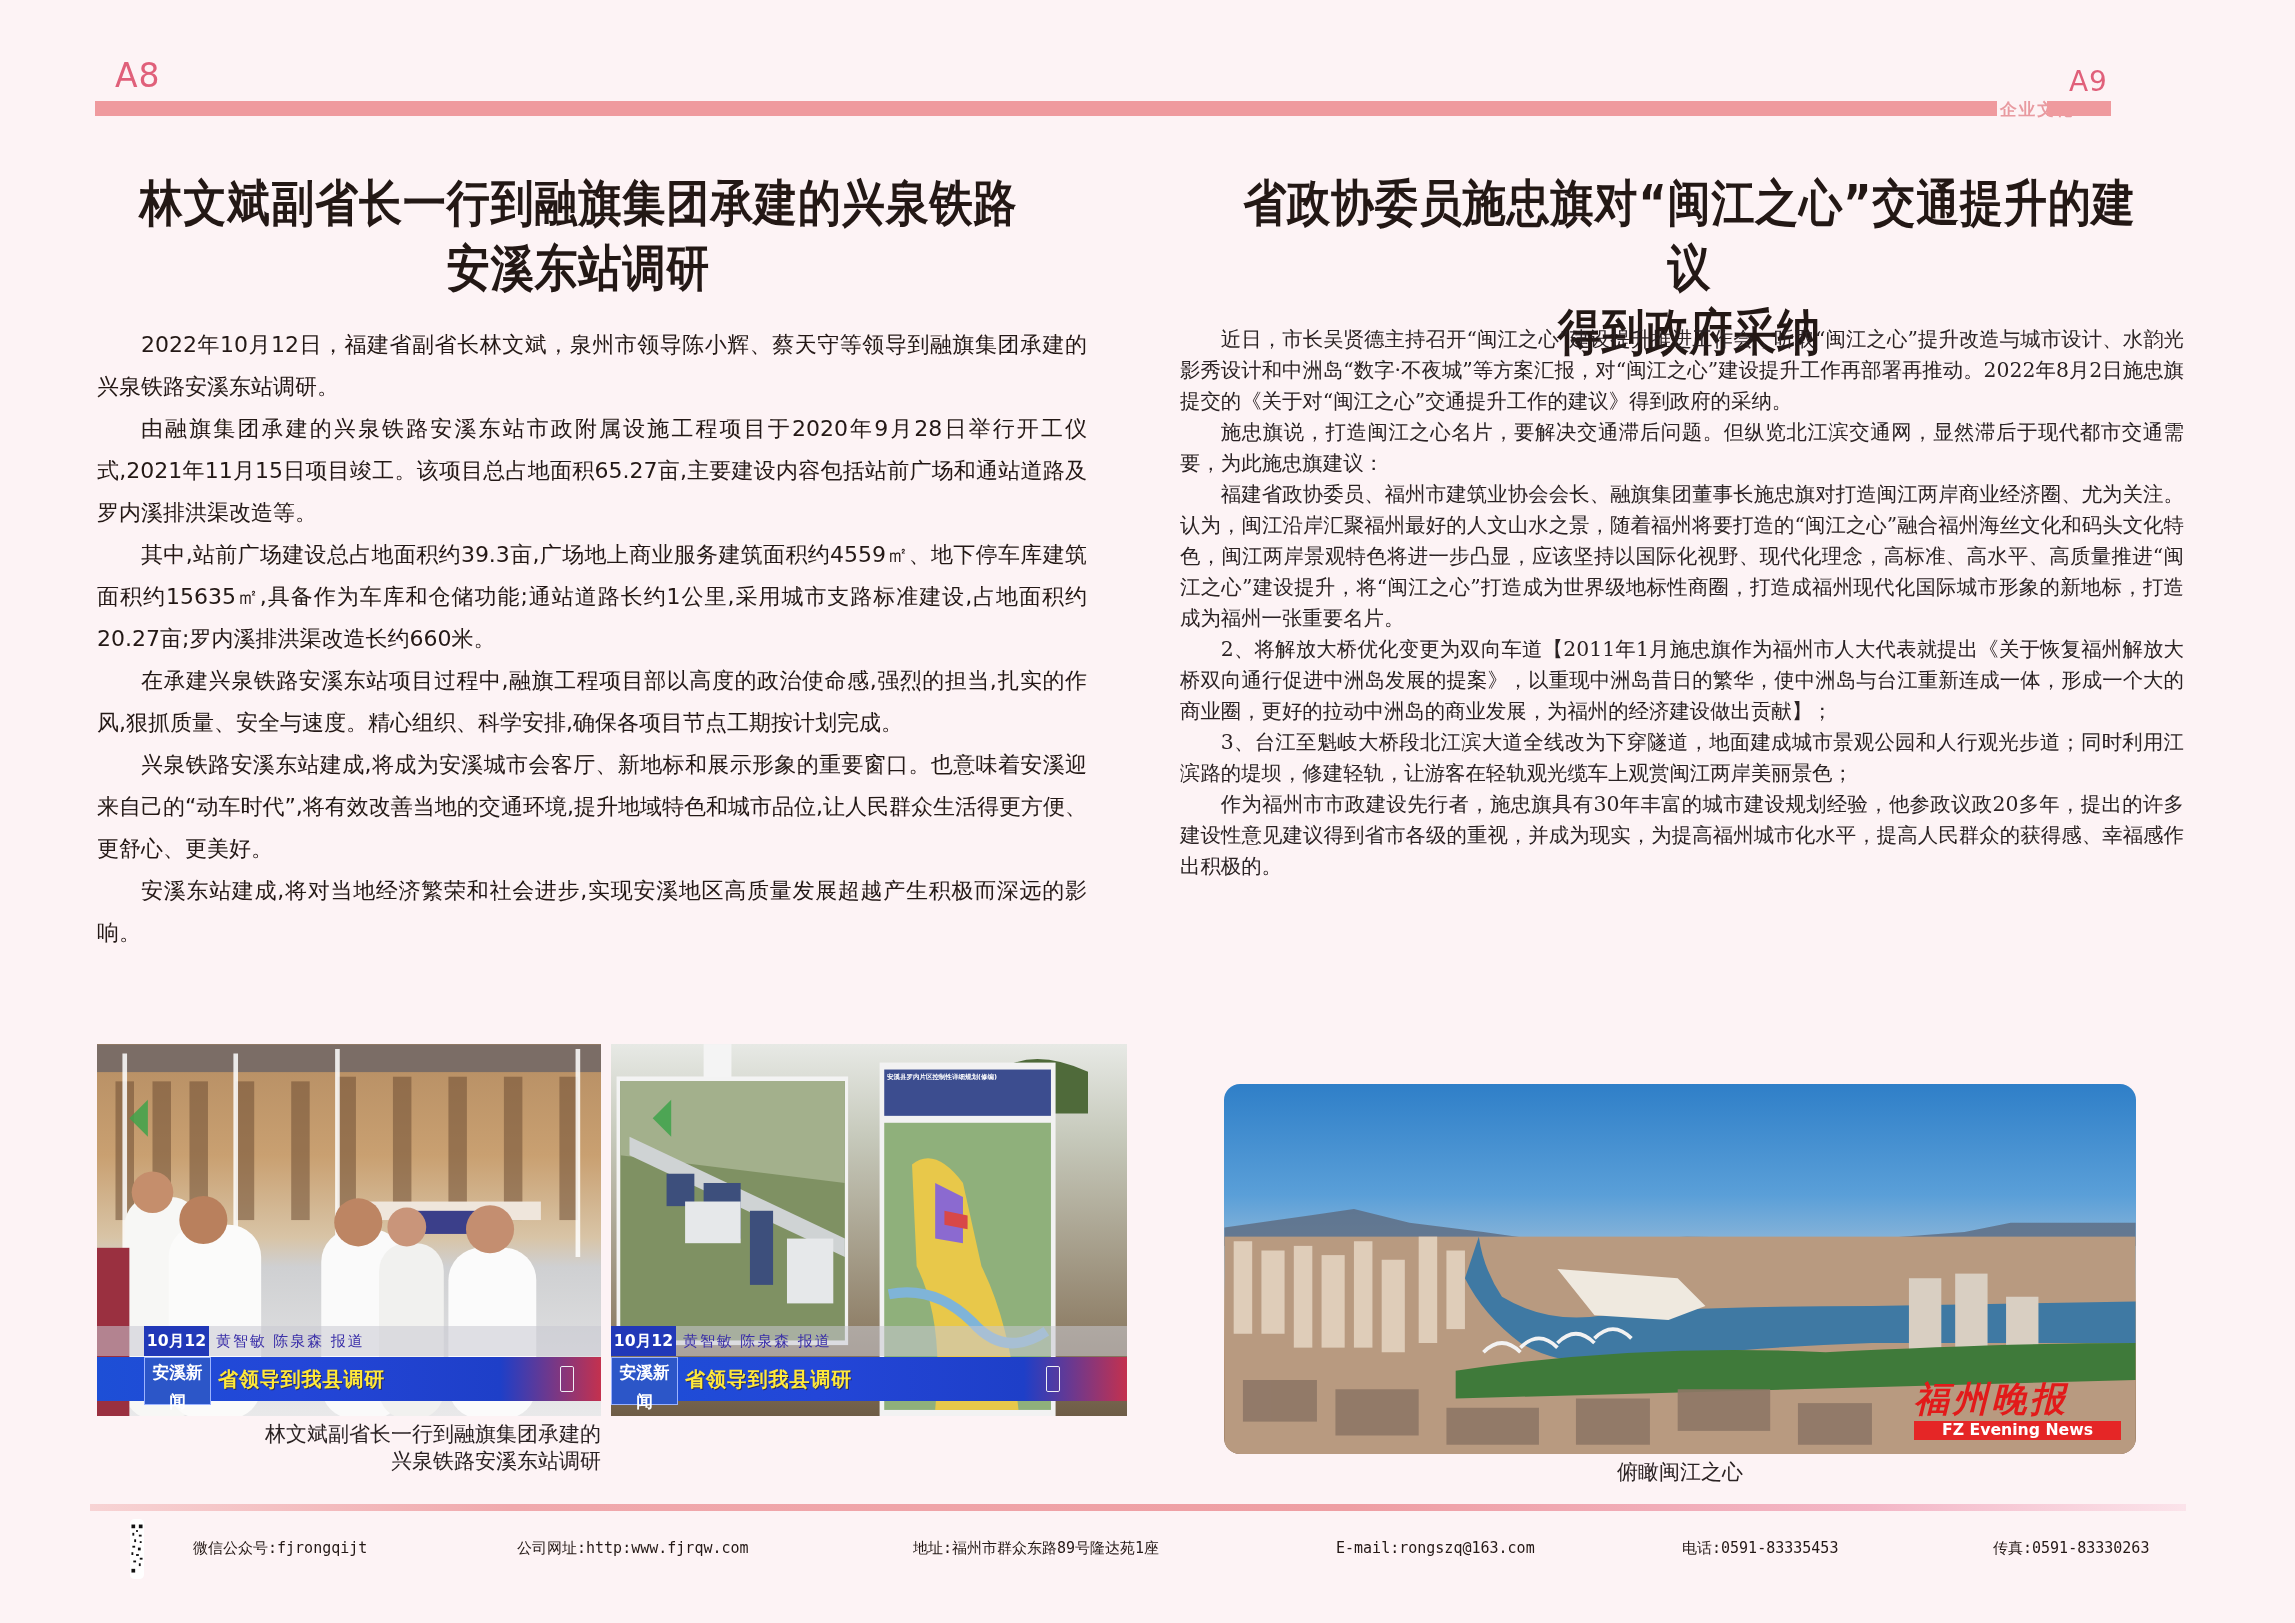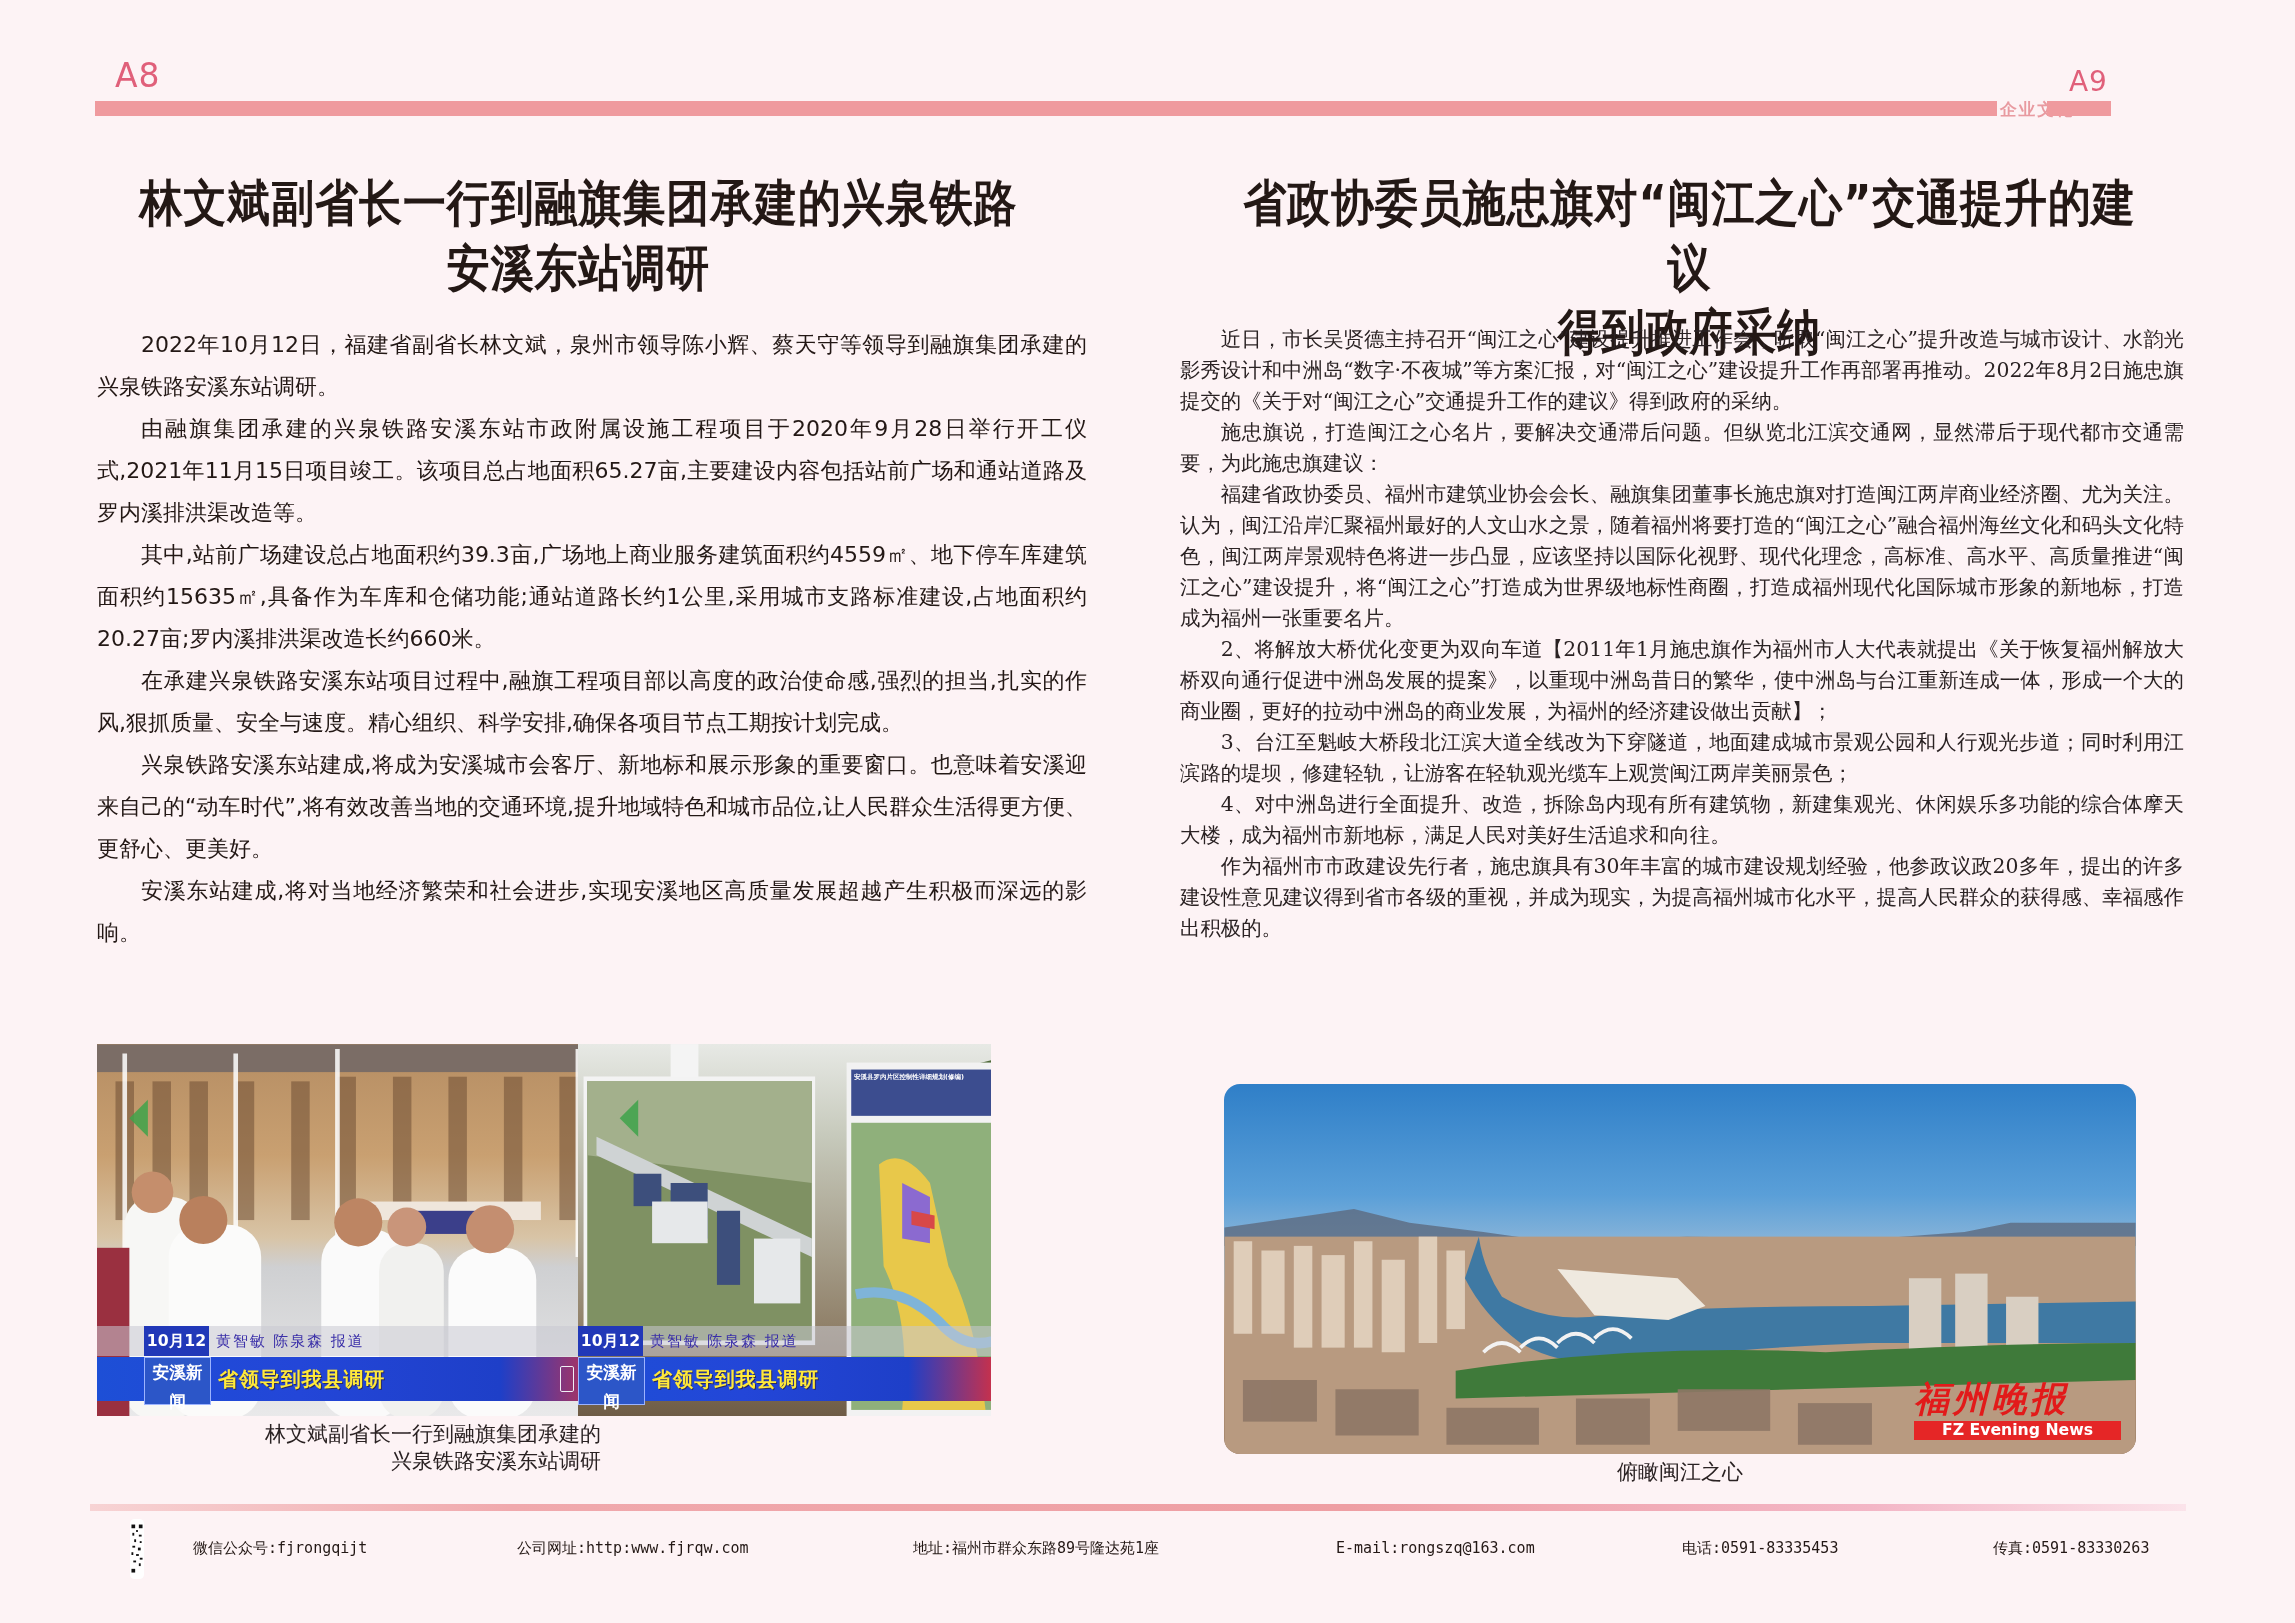--- a/index.html
+++ b/index.html
@@ -111,21 +111,21 @@
   <div class="tv-reporter" style="left:119px;top:282px;">黄智敏  陈泉森  报道</div>
   <div class="tv-band" style="top:313px;"></div>
   <div class="tv-logo" style="left:47px;top:313px;width:65px;height:46px;">
     <div style="line-height:29px;">安溪新闻</div>
     <div style="font-size:6.5px;line-height:9.3px;background:#c62a3a;margin:0 6.5px;">ANXI NEWS</div>
   </div>
   <div class="tv-headline" style="left:121px;top:313px;">省领导到我县调研</div>
   <div class="tv-phone" style="left:463px;top:322px;"></div>
 </div>
 
-<div class="abs photo" style="left:578px;top:1044px;width:413px;height:372px;background:linear-gradient(180deg,#e7e9e5 0%,#c6c9bb 25%,#8c7b63 80%,#6e5c46 100%);">
+<div class="abs photo" style="left:611px;top:1044px;width:516px;height:372px;background:linear-gradient(180deg,#e7e9e5 0%,#c6c9bb 25%,#8c7b63 80%,#6e5c46 100%);">
   <svg width="477" height="372" style="position:absolute;left:0;top:0;" viewBox="0 0 1030 803">
     <path d="M820 70 Q900 0 1030 60 L1030 150 L820 150 Z" fill="#4f6a3a"></path>
     <rect x="200" y="0" width="60" height="90" fill="#f4f4f4"></rect>
 
     <rect x="12" y="70" width="500" height="580" fill="#f3f3f3"></rect>
     <rect x="20" y="80" width="485" height="560" fill="#7f9163"></rect>
     <path d="M20 80 L505 80 L505 300 L20 240 Z" fill="#a3b08c"></path>
     <path d="M40 200 L505 420 L505 460 L40 240 Z" fill="#cfd3d4"></path>
     <g fill="#3d4f7c">
         <rect x="200" y="300" width="80" height="120"></rect>
@@ -168,21 +168,20 @@
   <div>省政协委员施忠旗对“闽江之心”交通提升的建议</div>
   <div>得到政府采纳</div>
 </div>
 
 <div class="abs body-right" style="left:1180px;top:324px;width:1004px;">
   <p>近日，市长吴贤德主持召开“闽江之心”建设提升推进工作会，听取“闽江之心”提升改造与城市设计、水韵光影秀设计和中洲岛“数字·不夜城”等方案汇报，对“闽江之心”建设提升工作再部署再推动。2022年8月2日施忠旗提交的《关于对“闽江之心”交通提升工作的建议》得到政府的采纳。</p>
   <p>施忠旗说，打造闽江之心名片，要解决交通滞后问题。但纵览北江滨交通网，显然滞后于现代都市交通需要，为此施忠旗建议：</p>
   <p>福建省政协委员、福州市建筑业协会会长、融旗集团董事长施忠旗对打造闽江两岸商业经济圈、尤为关注。认为，闽江沿岸汇聚福州最好的人文山水之景，随着福州将要打造的“闽江之心”融合福州海丝文化和码头文化特色，闽江两岸景观特色将进一步凸显，应该坚持以国际化视野、现代化理念，高标准、高水平、高质量推进“闽江之心”建设提升，将“闽江之心”打造成为世界级地标性商圈，打造成福州现代化国际城市形象的新地标，打造成为福州一张重要名片。</p>
   <p><span>2、将解放大桥优化变更为双向车道</span><span>【2011年1月施忠旗作为福州市人大代表就提出《关于恢复福州解放大桥双向通行促进中洲岛发展的提案》，以重现中洲岛昔日的繁华，使中洲岛与台江重新连成一体，形成一个大的商业圈，更好的拉动中洲岛的商业发展，为福州的经济建设做出贡献】</span><span>；</span></p>
   <p>3、台江至魁岐大桥段北江滨大道全线改为下穿隧道，地面建成城市景观公园和人行观光步道；同时利用江滨路的堤坝，修建轻轨，让游客在轻轨观光缆车上观赏闽江两岸美丽景色；</p>
-  <p>4、对中洲岛进行全面提升、改造，拆除岛内现有所有建筑物，新建集观光、休闲娱乐多功能的综合体摩天大楼，成为福州市新地标，满足人民对美好生活追求和向往。</p>
   <p>作为福州市市政建设先行者，施忠旗具有30年丰富的城市建设规划经验，他参政议政20多年，提出的许多建设性意见建议得到省市各级的重视，并成为现实，为提高福州城市化水平，提高人民群众的获得感、幸福感作出积极的。</p>
 </div>
 
 <div class="abs photo" style="left:1224px;top:1084px;width:912px;height:370px;background:linear-gradient(180deg,#2f7fc8 0%,#5a9fd8 30%,#a9c3d9 52%,#c9b7a4 58%,#b58c6c 75%,#8a6e58 100%);border-radius:16px;">
   <svg width="912" height="370" style="position:absolute;left:0;top:0;" viewBox="0 0 1970 800">
     <path d="M0 310 L180 285 L280 270 L400 300 L560 320 L700 340 L1000 330 L1400 335 L1600 320 L1700 300 L1970 300 L1970 350 L0 350 Z" fill="#5d6a80" opacity="0.8"></path>
     <rect x="0" y="330" width="1970" height="470" fill="#b89a80"></rect>
     <g fill="#e6d6c4" opacity="0.85">
       <rect x="20" y="340" width="40" height="200"></rect>
         <rect x="80" y="360" width="50" height="180"></rect>

